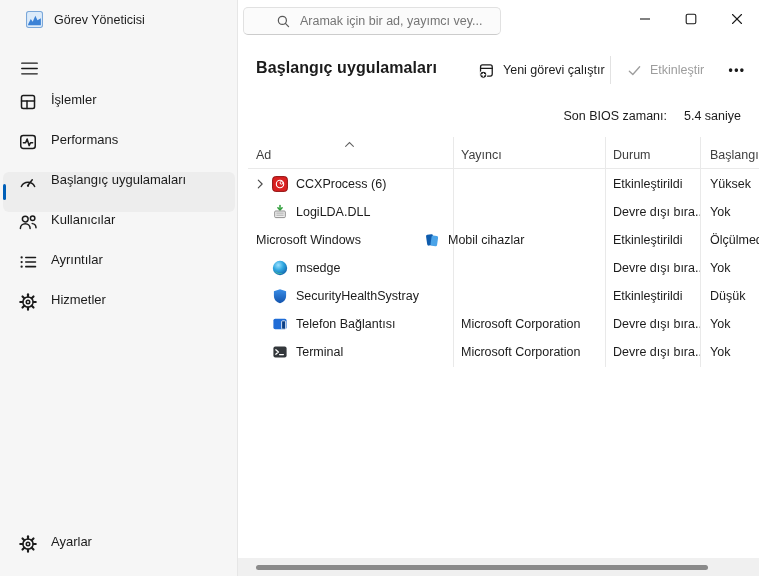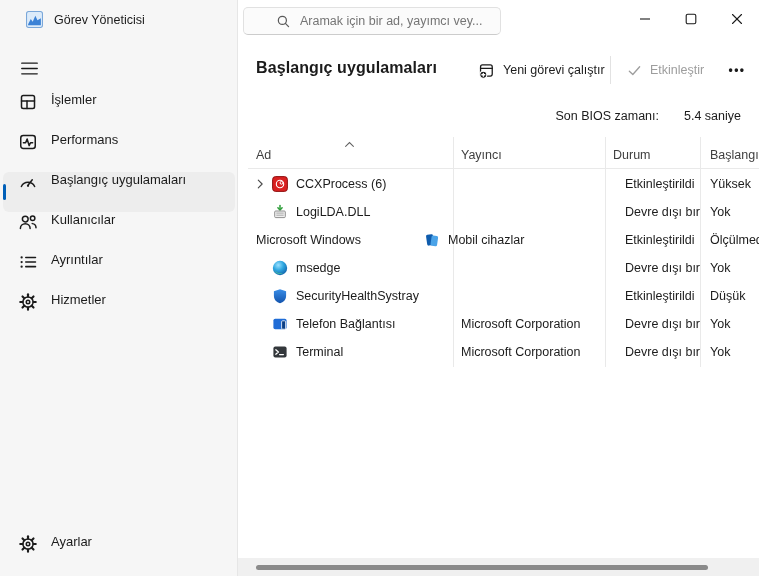--- a/index.html
+++ b/index.html
@@ -31,41 +31,41 @@
   .win-min{left:622px;} .win-max{left:668px;} .win-close{left:714px;width:45px;}
 
   
   .page-title{position:absolute;left:256px;top:59px;font-size:16px;font-weight:700;letter-spacing:.1px;}
   .btn{display:flex;align-items:center;gap:8px;height:30px;padding:0 10px;border-radius:4px;font-size:12.5px;cursor:pointer;white-space:nowrap;}
   .btn-run{position:absolute;left:468px;top:55px;}
   .toolbar-divider{position:absolute;left:610px;top:56px;width:1px;height:28px;background:#e2e2e2;}
   .btn-enable{position:absolute;left:617px;top:55px;color:#9d9d9d;cursor:default;}
   .btn-more{position:absolute;left:719px;top:55px;width:36px;height:30px;display:flex;align-items:center;justify-content:center;
     font-size:12px;font-weight:700;letter-spacing:1.5px;border-radius:4px;cursor:pointer;}
-  .bios{position:absolute;right:18px;top:109px;font-size:12.5px;display:flex;gap:25px;}
+  .bios{position:absolute;right:18px;top:109px;font-size:12.5px;display:flex;gap:17px;}
 
   
   .thead{position:absolute;left:248px;top:137px;width:572px;height:32px;display:flex;align-items:flex-end;
     padding-bottom:7px;box-sizing:border-box;font-size:12.5px;color:#3f3f3f;}
   .th{box-sizing:border-box;padding-left:8px;cursor:pointer;white-space:nowrap;}
   .th:nth-child(1){width:205px;}
   .th:nth-child(2){width:152px;}
   .th:nth-child(3){width:95px;}
   .th:nth-child(4){width:120px;padding-left:10px;}
   .sort-caret{position:absolute;left:344px;top:141px;}
   .header-underline{position:absolute;left:248px;top:168px;width:511px;height:1px;background:#e9e9e9;}
   .vline{position:absolute;top:137px;width:1px;height:230px;background:#e9e9e9;}
   .vline1{left:453px;} .vline2{left:605px;} .vline3{left:700px;}
 
   .tbody{position:absolute;left:248px;top:170px;width:572px;font-size:12.5px;}
   .trow{display:flex;height:28px;align-items:center;cursor:default;}
   .td{box-sizing:border-box;white-space:nowrap;overflow:hidden;}
   .td-name{width:205px;display:flex;align-items:center;padding-left:4px;}
   .td-pub{width:152px;padding-left:8px;}
-  .td-status{width:95px;padding-left:20px;}
+  .td-status{width:95px;padding-left:8px;}
   .td-impact{width:120px;padding-left:10px;}
   .chev-slot{width:16px;height:16px;margin-right:4px;flex:none;display:flex;align-items:center;justify-content:center;}
   .row-icon{width:16px;height:16px;margin-right:8px;flex:none;}
   .row-name{white-space:nowrap;}
 
   
   .hscroll{position:absolute;left:238px;top:558px;width:521px;height:18px;background:#f0f0f0;}
   .hthumb{position:absolute;left:18px;top:7px;width:452px;height:5px;border-radius:3px;background:#8a8a8a;cursor:pointer;}
 </style>
 </head>

